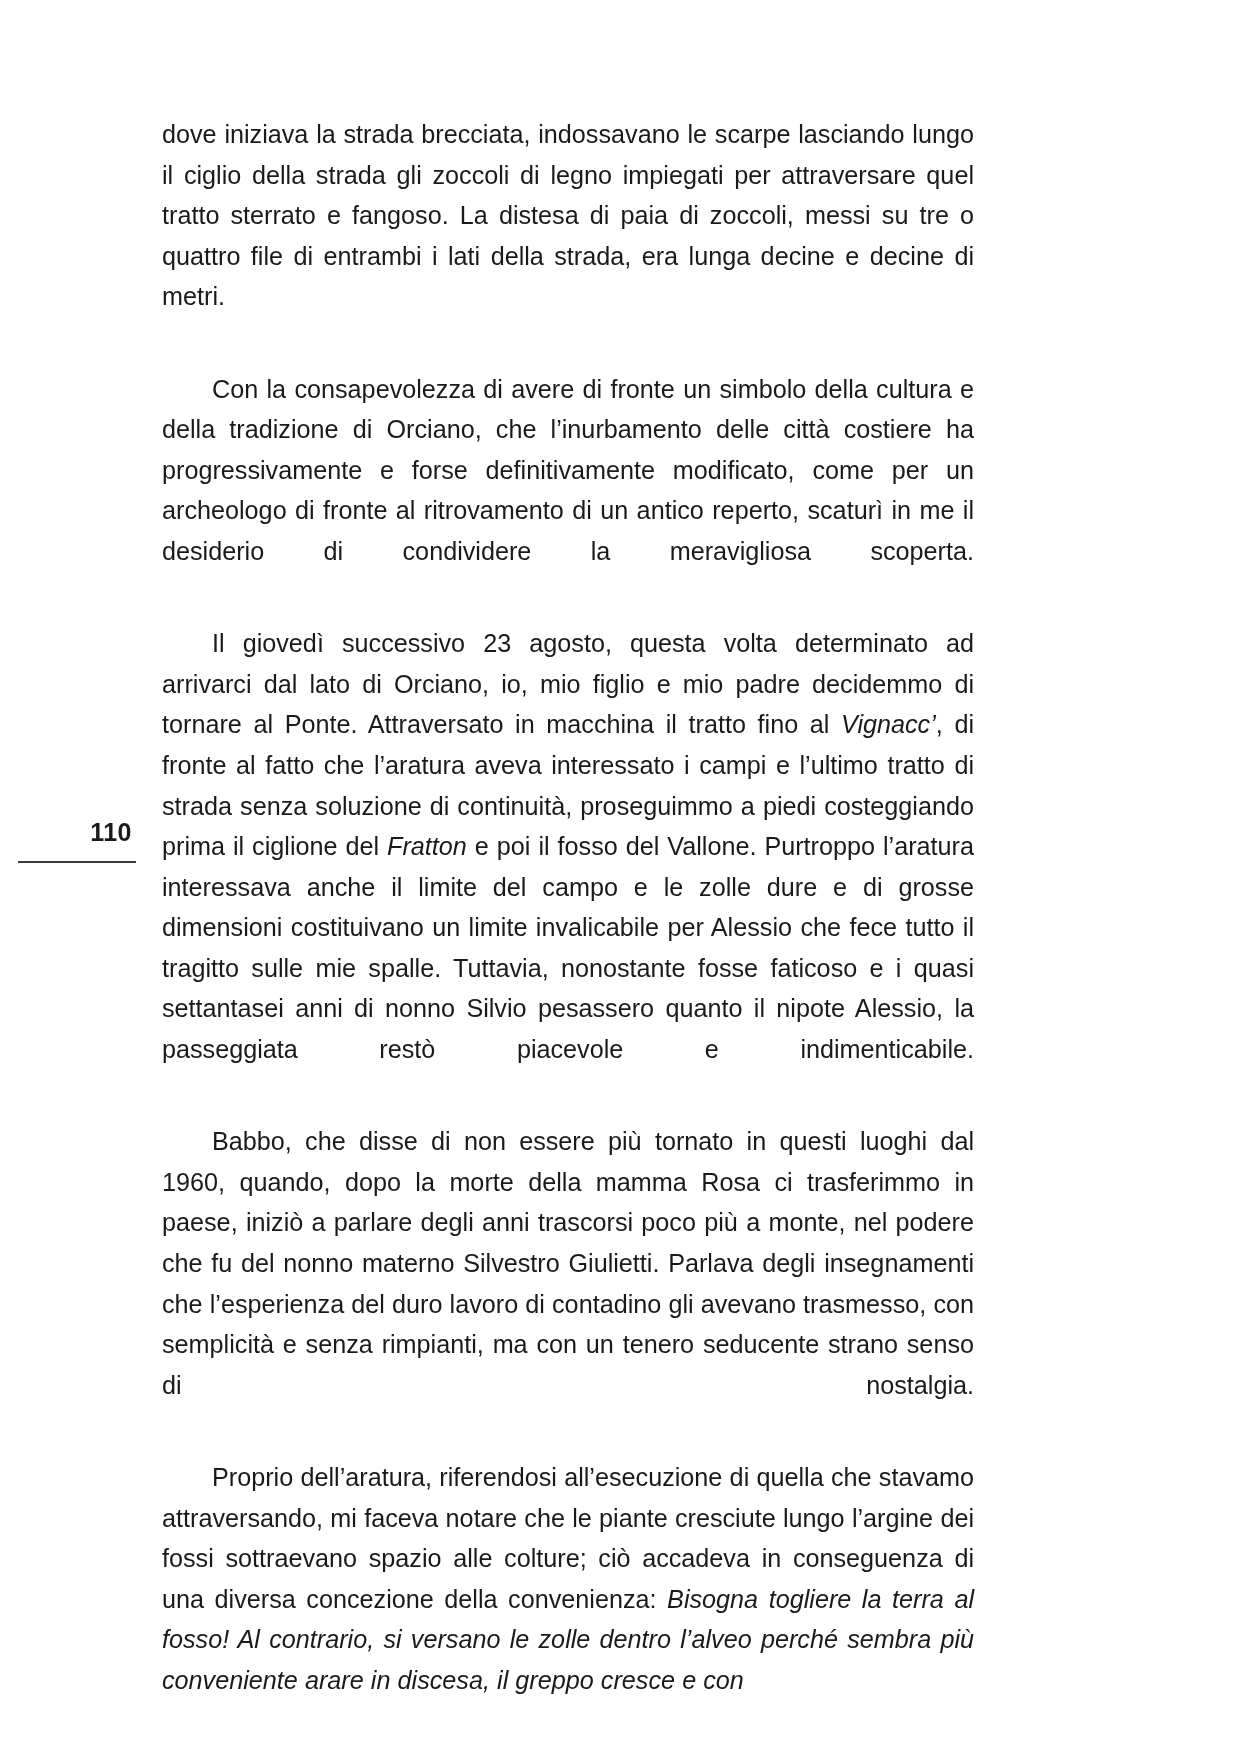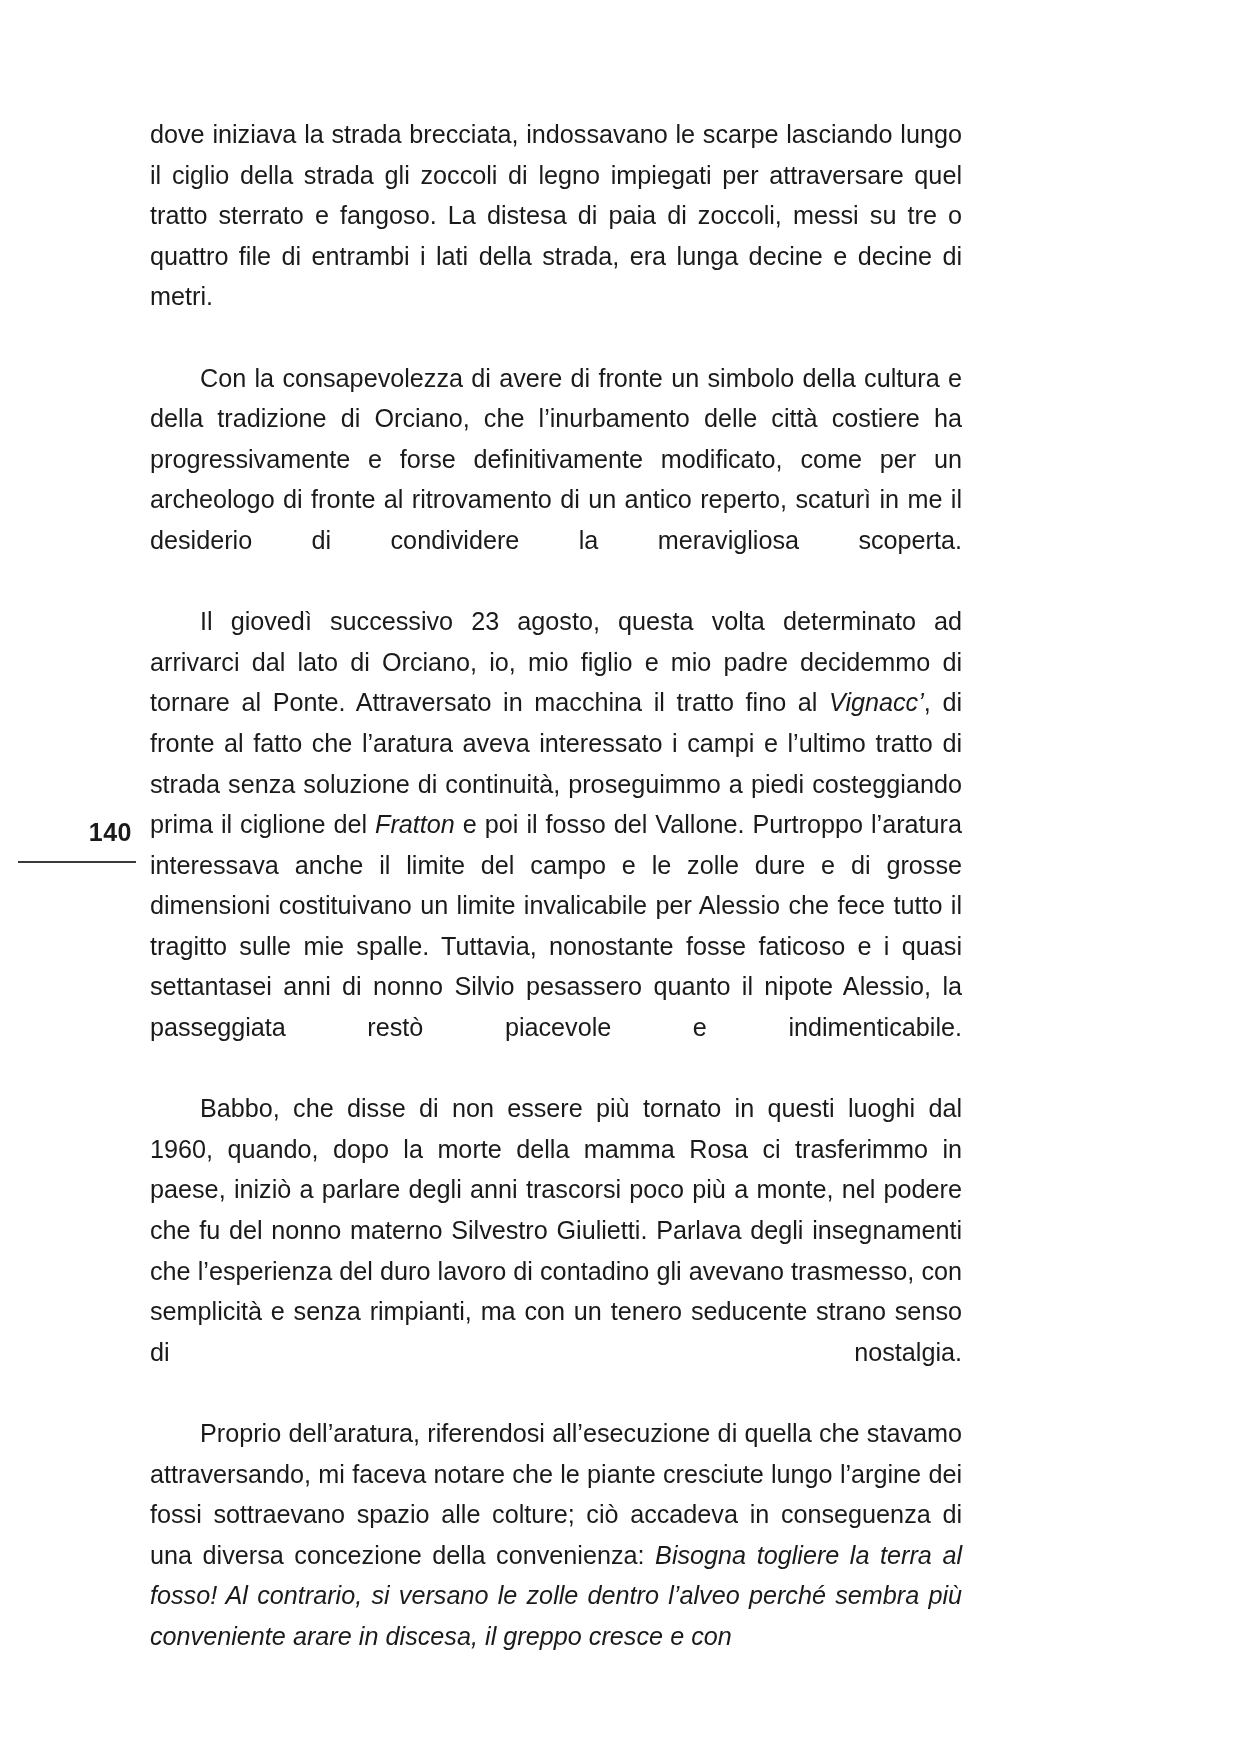--- a/index.html
+++ b/index.html
@@ -41,55 +41,56 @@
   .folio-rule {
     margin-top: 16px;
     width: 118px;
     height: 1.6px;
     background: #3a3a3a;
   }
 
   
   .textcolumn {
     position: absolute;
-    left: 150px;
+    left: 162px;
     top: 114px;
     width: 812px;
   }
 
   p.para {
     margin: 0;
     font-size: 25.2px;
     line-height: 40.6px;
     text-align: justify;
     text-justify: inter-word;
     color: #1a1a1a;
     word-spacing: 0.1px;
     hyphens: manual;
   }
   p.para.indent {
     text-indent: 50px;
+    margin-top: 11px;
   }
   em {
   }
   
   p.para::after {
     content: "";
     display: inline-block;
     width: 100%;
   }
   p.para.nojust::after { display: none; }
 </style>
 </head>
 <body>
 
 <div class="page">
 
   <div class="folio-block">
-    <div class="folio-number">140</div>
+    <div class="folio-number">110</div>
     <div class="folio-rule"></div>
   </div>
 
   <div class="textcolumn">
 
     <p class="para">dove iniziava la strada brecciata, indossavano le scarpe lasciando lungo il ciglio della strada gli zoccoli di legno impiegati per attraversare quel tratto sterrato e fangoso. La distesa di paia di zoccoli, messi su tre o quattro file di entrambi i lati della strada, era lunga decine e decine di metri.</p>
 
     <p class="para indent">Con la consapevolezza di avere di fronte un simbolo della cultura e della tradizione di Orciano, che l’inurbamento delle città costiere ha progressivamente e forse definitivamente modificato, come per un archeologo di fronte al ritrovamento di un antico reperto, scaturì in me il desiderio di condividere la meravigliosa scoperta.</p>
 
     <p class="para indent">

